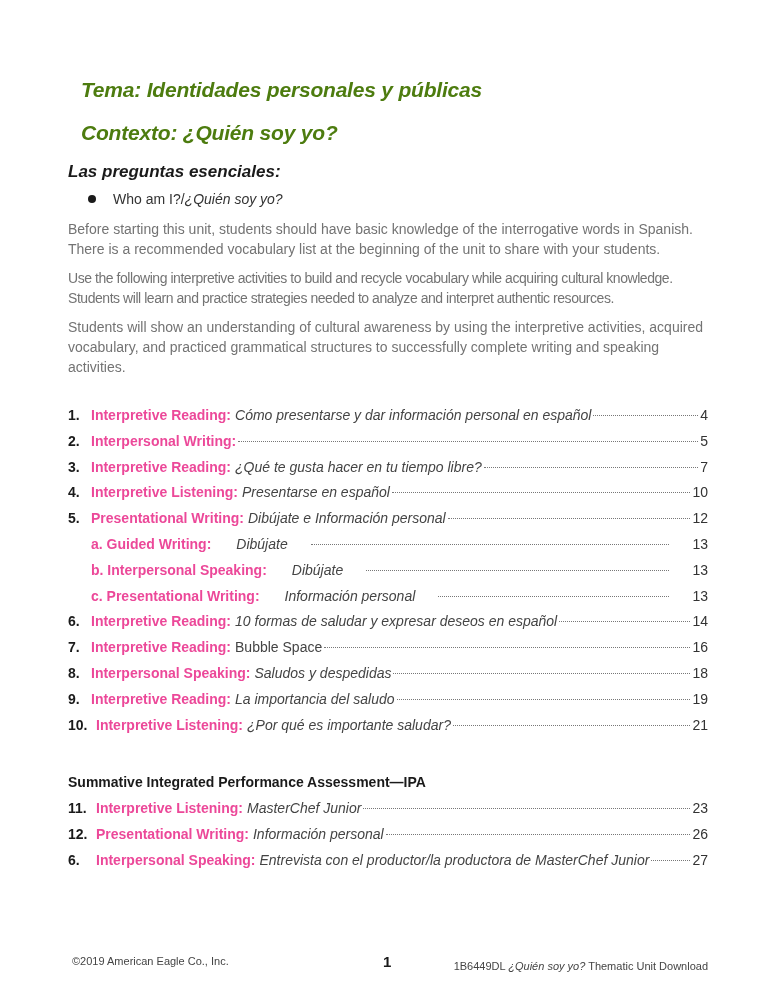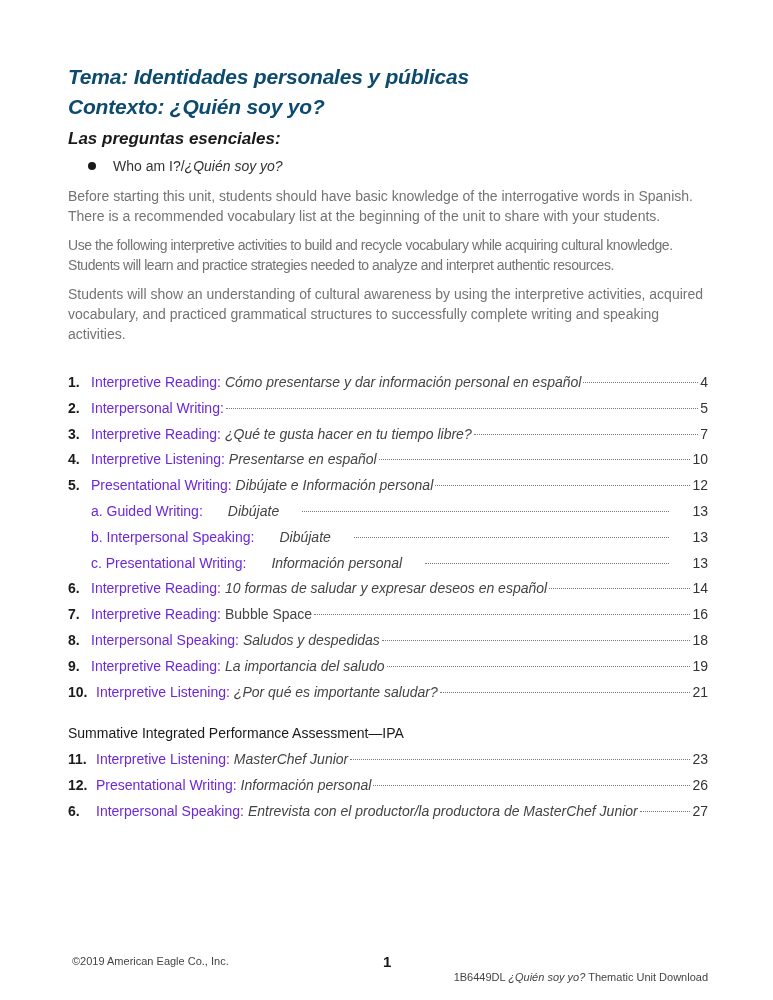--- a/index.html
+++ b/index.html
@@ -1,41 +1,41 @@
 <!DOCTYPE html>
 <html><head>
 <meta charset="utf-8">
 <style>
   html, body { margin: 0; padding: 0; background: #ffffff; }
   body { width: 773px; height: 1000px; position: relative; overflow: hidden;
          font-family: "Liberation Sans", "DejaVu Sans", sans-serif; color: #2b2b2b; }
   .page { position: absolute; left: 68px; top: 62px; width: 640px; }
-  .h1 { font-style: italic; font-size: 21px; color: #0c4a6e; line-height: 30px; margin: 0; letter-spacing: -0.2px; }
+  .h1 { font-style: italic; font-size: 21px; color: #4d7c0f; line-height: 30px; margin: 13px; letter-spacing: -0.2px; }
   .h2 { font-style: italic; font-size: 17px; color: #1a1a1a; margin: 6px 0 6px 0; line-height: 22px; }
   ul.q { list-style: none; margin: 0 0 10px 0; padding: 0; }
   ul.q li { position: relative; padding-left: 45px; font-size: 14px; line-height: 20px; margin-bottom: 6px; color: #333; }
   ul.q li .dot { position: absolute; left: 20px; top: 6px; width: 8px; height: 8px; background: #1a1a1a; border-radius: 50%; }
   ul.q li i { font-style: italic; }
   p.body { font-size: 14px; line-height: 20px; margin: 0 0 9px 0; color: #737373; }
   p.condensed { letter-spacing: -0.45px; }
   .toc { margin-top: 26px; }
   .row { display: flex; align-items: baseline; font-size: 14px; height: 25.8px; line-height: 25.8px; white-space: nowrap; }
   .row .num { font-weight: bold; color: #1a1a1a; width: 23px; flex: none; }
   .row .num.wide { width: 28px; }
   .row.sub { padding-left: 23px; gap: 21px; }
-  .row .label { font-weight: normal; color: #6d28d9; flex: none; }
+  .row .label { font-weight: bold; color: #ec4899; flex: none; }
   .row .title { font-style: italic; color: #444; margin-left: 4px; flex: none; }
   .row .title.upright { font-style: normal; }
   .row .leader { flex: 1; border-bottom: 1px dotted #777; margin: 0 2px; position: relative; top: -4px; min-width: 10px; }
   .row .page-no { color: #333; flex: none; }
-  .section-head { font-size: 14px; color: #1a1a1a; margin-top: 16px; height: 25.8px; line-height: 25.8px; }
+  .section-head { font-size: 14px; color: #1a1a1a; margin-top: 32px; height: 25.8px; line-height: 25.8px; font-weight: bold; }
   .footer { position: absolute; top: 953px; left: 68px; width: 640px; font-size: 11px; color: #444; }
   .footer .left { position: absolute; left: 4px; top: 2px; }
   .footer .center { position: absolute; left: 315px; top: 0; font-weight: bold; font-size: 15px; color: #1a1a1a; }
-  .footer .right { position: absolute; right: 0; top: 18px; }
+  .footer .right { position: absolute; right: 0; top: 7px; }
   .footer .right i { font-style: italic; }
 </style>
 </head>
 <body>
 
 <div class="page">
   <h1 class="h1">Tema: Identidades personales y públicas</h1>
   <h1 class="h1">Contexto: ¿Quién soy yo?</h1>
   <h2 class="h2">Las preguntas esenciales:</h2>
 

